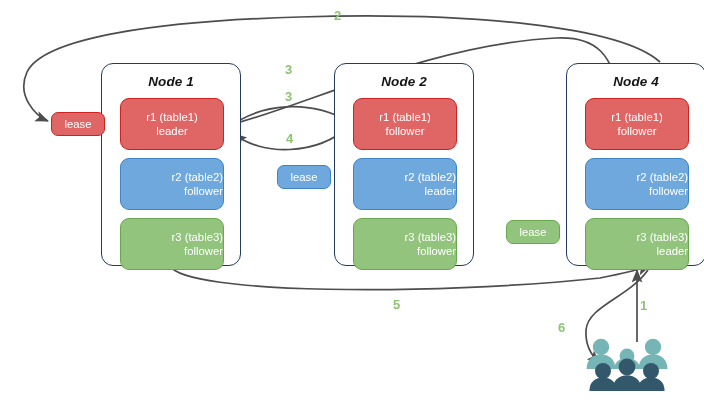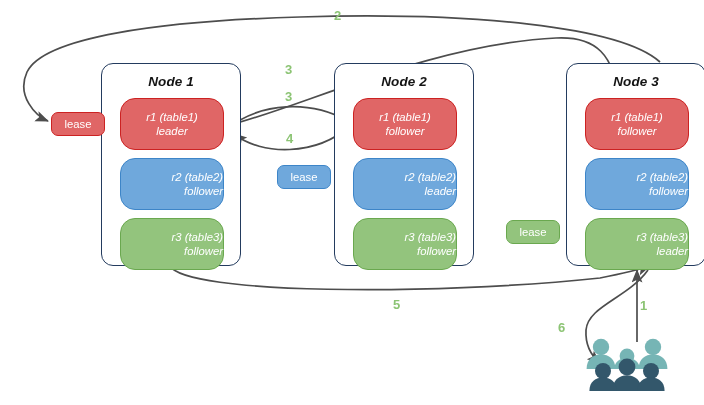--- a/index.html
+++ b/index.html
@@ -42,30 +42,29 @@
     color: #141414;
     letter-spacing: .1px;
     font-style: italic;
   }
   .replica {
     position: absolute;
     box-sizing: border-box;
     left: 18px;
     width: 104px;
     height: 52px;
-    border-radius: 15px;
+    border-radius: 9px;
     display: flex;
     flex-direction: column;
     align-items: center;
     justify-content: center;
     color: #ffffff;
     font-size: 11.3px;
     line-height: 14px;
     text-align: center;
-    font-style: italic;
   }
   .rep-red {
     background: #e06666;
     border: 1.7px solid #cc2222;
   }
   .rep-blue {
     background: #6fa8dc;
     border: 1.7px solid #3d85c8;
     align-items: flex-end;
   }
@@ -163,21 +162,21 @@
       <span>r2 (table2)</span>
       <span>leader</span>
     </div>
     <div class="replica rep-green" style="top:154px;">
       <span>r3 (table3)</span>
       <span>follower</span>
     </div>
   </div>
 
   <div class="node-box" style="left:566px; top:63px; width:140px; height:203px;">
-    <div class="node-title">Node 3</div>
+    <div class="node-title">Node 4</div>
     <div class="replica rep-red" style="top:34px;">
       <span>r1 (table1)</span>
       <span>follower</span>
     </div>
     <div class="replica rep-blue" style="top:94px;">
       <span>r2 (table2)</span>
       <span>follower</span>
     </div>
     <div class="replica rep-green" style="top:154px;">
       <span>r3 (table3)</span>

